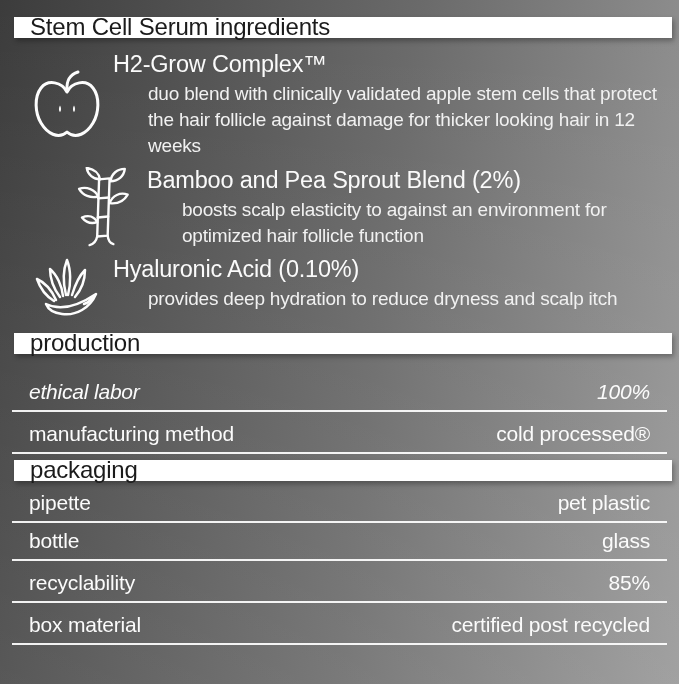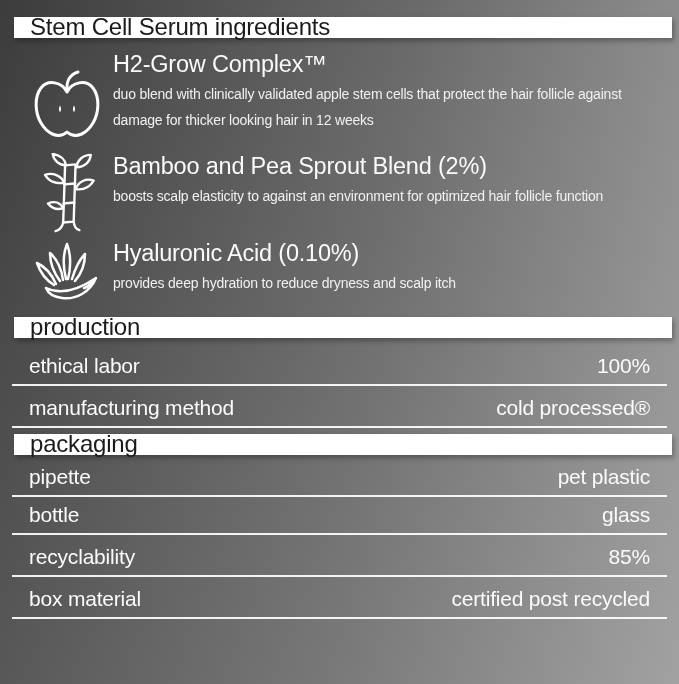--- a/index.html
+++ b/index.html
@@ -37,41 +37,41 @@
     width:93px; margin-left:20px; flex:none;
     display:flex; justify-content:center; align-items:flex-start;
   }
   .icon-col svg { stroke:#fdfdfd; fill:none; stroke-linecap:round; stroke-linejoin:round; }
   .text-col { flex:1; padding-right:14px; }
   .ing-title {
     font-size:23.5px; color:#fafafa; letter-spacing:-0.2px;
     line-height:30px; margin-bottom:2px; white-space:nowrap;
   }
   .ing-desc {
-    font-size:14px; color:#f1f1f1; letter-spacing:-0.2px;
-    line-height:26px; max-width:560px;
+    font-size:19px; color:#f1f1f1; letter-spacing:-0.2px;
+    line-height:26px; max-width:560px;margin-left:35px;
   }
   .ingredient.i1 .icon-col svg { margin-top:20px; }
-  .ingredient.i2 { margin-top:6px; }
+  .ingredient.i2 { margin-top:6px;padding-left:34px; }
   .ingredient.i2 .icon-col svg { margin-top:2px; }
   .ingredient.i3 { margin-top:5px; }
   .ingredient.i3 .icon-col svg { margin-top:3px; }
 
   
   .section-bar.production { margin-top:16px;align-items:center; }
   .section-bar.packaging { margin-top:6px; }
 
   .spec-row {
     margin:0 12px 0 12px;
     width:655px;
     display:flex; justify-content:space-between; align-items:flex-end;
     padding:11px 17px 7px 17px;
     border-bottom:2px solid rgba(255,255,255,0.92);
   }
-  .spec-row.first { padding-top:17px; }
+  .spec-row.first { padding-top:27px;font-style:italic; }
   .spec-row.first-pack { padding-top:7px; }
   .spec-row .label, .spec-row .value {
     font-size:21px; color:#fbfbfb; letter-spacing:-0.2px;
     line-height:22px; white-space:nowrap;
   }
 </style>
 </head>
 <body>
 
 <div class="canvas">

